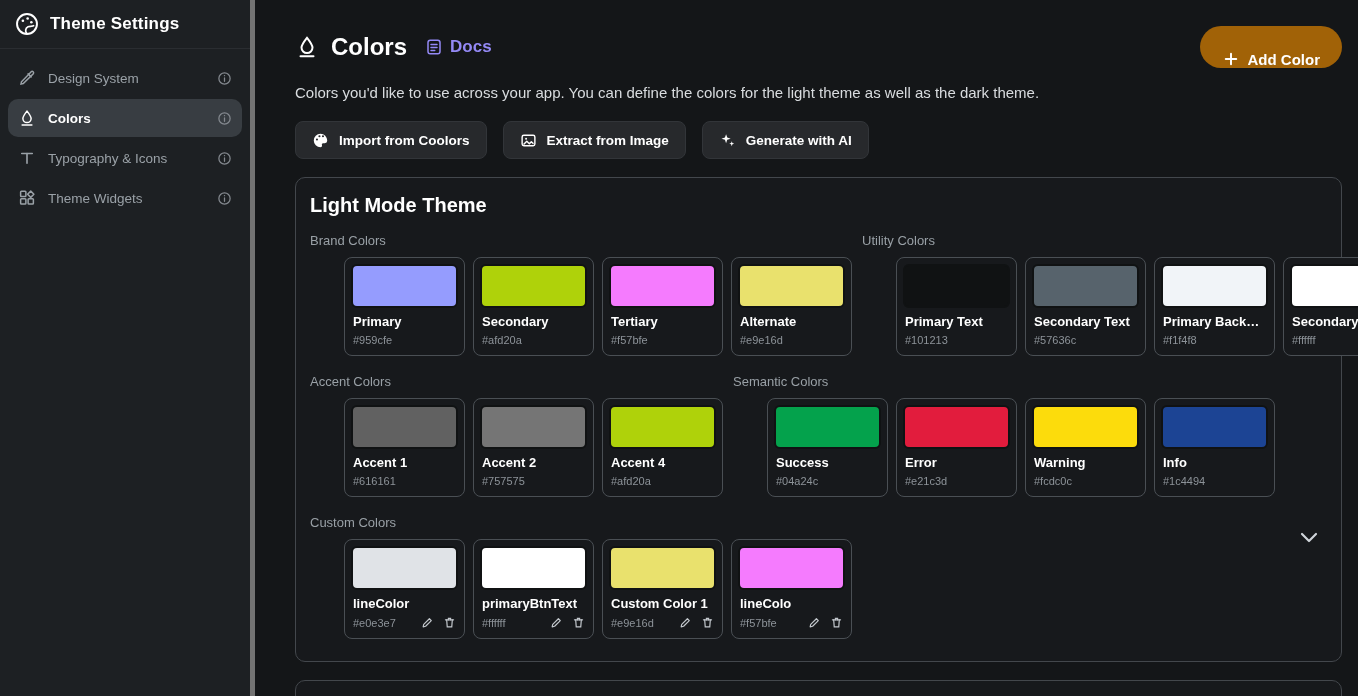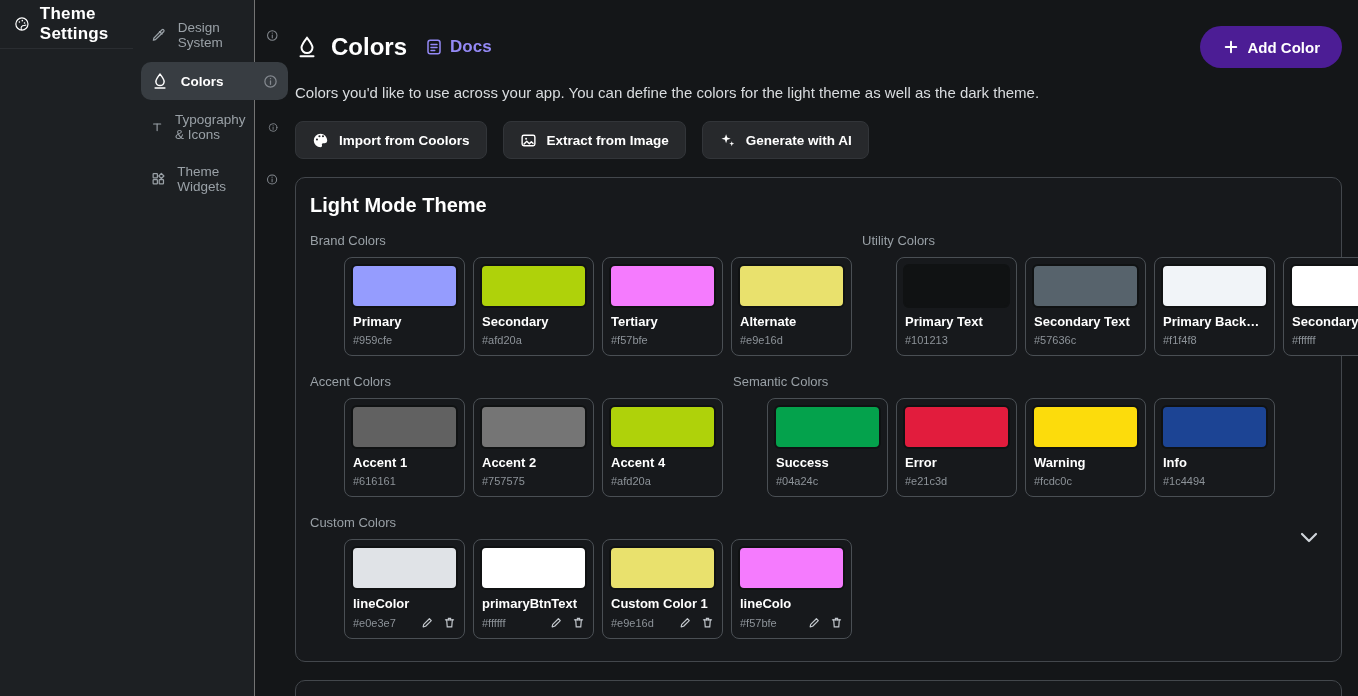--- a/index.html
+++ b/index.html
@@ -8,22 +8,22 @@
     width:1358px; height:696px; overflow:hidden;
     display:flex;
     background:#141618;
     font-family:"Liberation Sans","DejaVu Sans",sans-serif;
     color:#fff;
   }
   
   .sidebar {
     width:255px; min-width:255px; height:100%;
     background:#1d2023;
-    border-right:1px solid #737373;
-    display:flex; flex-direction:row;
+    border-right:5px solid #737373;
+    display:flex; flex-direction:column;
   }
   .sidebar-header {
     height:49px; display:flex; align-items:center; gap:10px;
     padding:0 14px; border-bottom:1px solid #2a2d31;
   }
   .sidebar-header .logo { width:26px; height:26px; color:#fff; }
   .sidebar-title { font-size:17px; font-weight:700; letter-spacing:.2px; }
   .nav { padding:10px 8px; display:flex; flex-direction:column; gap:2px; }
   .nav-item {
     display:flex; align-items:center; gap:12px;
@@ -37,23 +37,23 @@
   
   .main { flex:1; padding:26px 16px 0 40px; overflow:hidden; }
   .main-header { display:flex; align-items:center; gap:18px; }
   .title-wrap { display:flex; align-items:center; gap:12px; }
   .title-wrap .page-icon { width:24px; height:24px; color:#fff; display:flex; }
   .page-title { font-size:24px; font-weight:700; }
   .docs-link { display:flex; align-items:center; gap:7px; color:#9489f5; font-weight:700; font-size:17px; cursor:pointer; }
   .docs-link .docs-icon { width:18px; height:18px; display:flex; }
   .add-color-btn {
     margin-left:auto;
-    background:#4c1d95; color:#fff; border:none;
+    background:#a16207; color:#fff; border:none;
     border-radius:24px; height:42px; padding:0 22px;
-    display:flex; align-items:center; gap:8px;
+    display:flex; align-items:flex-end; gap:8px;
     font-size:15px; font-weight:700; cursor:pointer;
     font-family:inherit;
   }
   .add-color-btn .plus-icon { width:18px; height:18px; display:flex; }
   .subtitle { margin-top:16px; font-size:15px; color:#d9dcdf; }
   .toolbar { margin-top:20px; display:flex; gap:16px; }
   .tool-btn {
     background:#27292c; border:1px solid #323539; border-radius:8px;
     color:#fff; font-weight:700; font-size:13.5px;
     height:38px; padding:0 16px;

